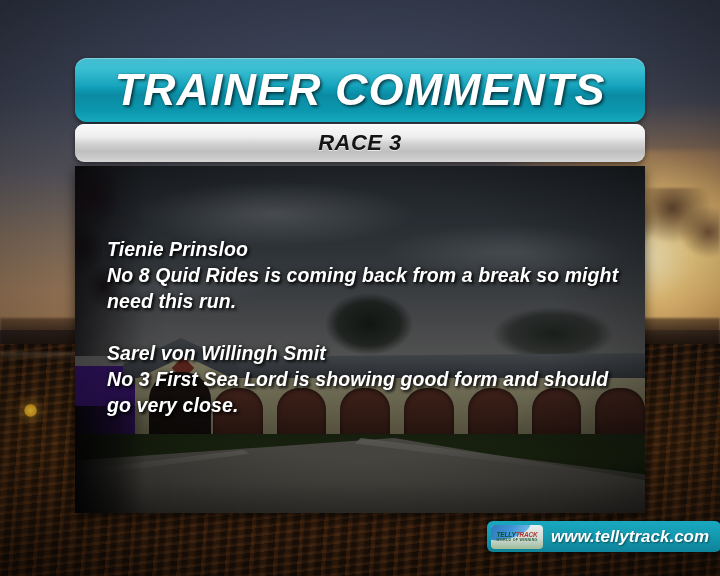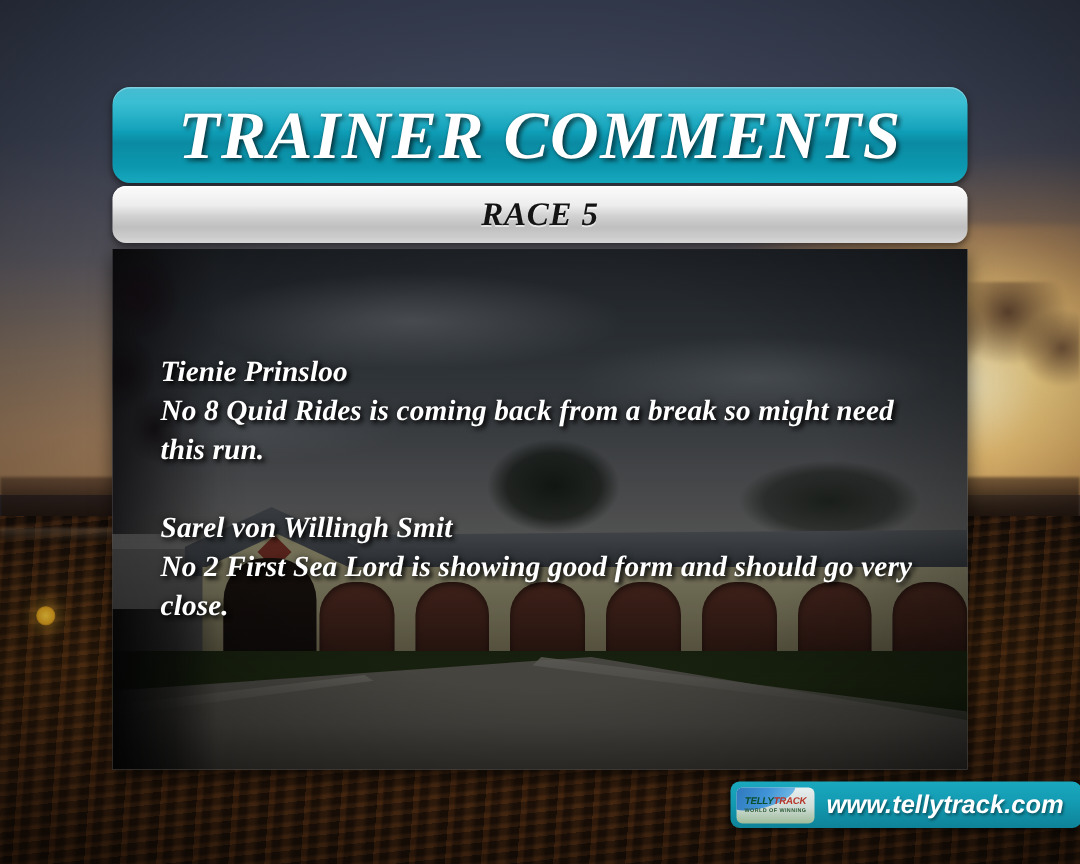--- a/index.html
+++ b/index.html
@@ -69,21 +69,21 @@
     box-shadow:0 0 9px 4px rgba(240,180,50,0.38);
   }
   .bg-vignette {
     position:absolute; inset:0;
     background:radial-gradient(ellipse 520px 400px at 50% 46%,
       rgba(0,0,0,0) 40%, rgba(0,0,0,0.22) 72%, rgba(0,0,0,0.48) 100%);
   }
 
   
   #panel {
-    position:absolute; left:75px; top:58px; width:570px; height:431px;font-family:Liberation Serif, serif;
+    position:absolute; left:75px; top:58px; width:570px; height:431px;
   }
 
   
   .title-bar {
     position:absolute; left:0; top:0; width:570px; height:64px;
     border-radius:12px;
     background:linear-gradient(to bottom,
       #13a9c4 0%, #18b4cc 16%, #0f9fb8 46%, #0b8ba3 58%, #0b97ae 82%, #17a9bf 100%);
     box-shadow:0 2px 5px rgba(0,0,0,0.55), inset 0 1px 0 rgba(255,255,255,0.30);
     display:flex; align-items:center; justify-content:center;
@@ -113,21 +113,21 @@
   .subtitle-text {
     font-size:22px; font-weight:bold; font-style:italic; color:#141414;
     letter-spacing:0.5px;
     text-shadow:0 1px 0 rgba(255,255,255,0.6);
   }
 
   
   .photo {
     position:absolute; left:0; top:108px; width:570px; height:347px;
     overflow:hidden;
-    background:#737373;
+    background:#4c1d95;
     box-shadow:0 4px 12px rgba(0,0,0,0.6);
   }
   .ph-sky {
     position:absolute; left:0; top:0; width:570px; height:200px;
     background:linear-gradient(to bottom,
       #3e4650 0%, #4c555f 22%, #5b646c 46%, #6b7076 64%, #7b7d80 80%, #8a8a89 100%);
   }
   .ph-cloud {
     position:absolute; left:0; top:0; width:570px; height:200px;
     background:
@@ -292,21 +292,21 @@
   <div class="bg-vignette"></div>
 </div>
 
 <div id="panel">
 
   <div class="title-bar">
     <div class="title-text">TRAINER COMMENTS</div>
   </div>
 
   <div class="subtitle-bar">
-    <div class="subtitle-text">RACE 5</div>
+    <div class="subtitle-text">RACE 3</div>
   </div>
 
   <div class="photo">
     <div class="ph-sky"></div>
     <div class="ph-cloud"></div>
     <div class="ph-tree-m"></div>
     <div class="ph-tree-r"></div>
     <div class="ph-roof"></div>
     <div class="ph-gable"></div>
     <div class="ph-wall"></div>
@@ -332,21 +332,21 @@
     <div class="ph-shade"></div>
     <div class="ph-edge"></div>
 
     <div class="comments">
       <div class="comment-block">
         <div class="trainer-name">Tienie Prinsloo</div>
         <div class="comment-text">No 8 Quid Rides is coming back from a break so might need this run.</div>
       </div>
       <div class="comment-block">
         <div class="trainer-name">Sarel von Willingh Smit</div>
-        <div class="comment-text">No 2 First Sea Lord is showing good form and should go very close.</div>
+        <div class="comment-text">No 3 First Sea Lord is showing good form and should go very close.</div>
       </div>
     </div>
   </div>
 </div>
 
 <div id="footer">
   <div class="logo-mark">
     <div class="logo-swoosh"></div>
     <div class="logo-word"><span>TELLY</span><span class="t2">TRACK</span></div>
     <div class="logo-sub">WORLD OF WINNING</div>

